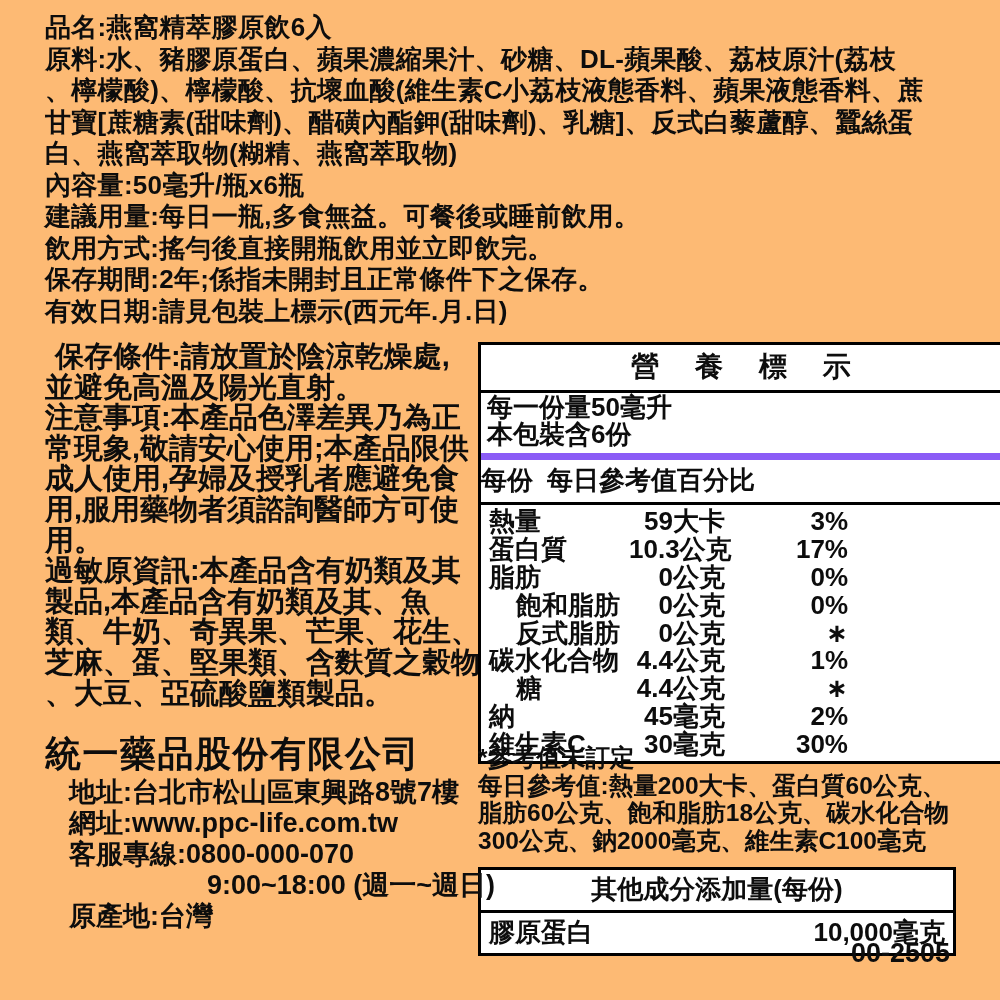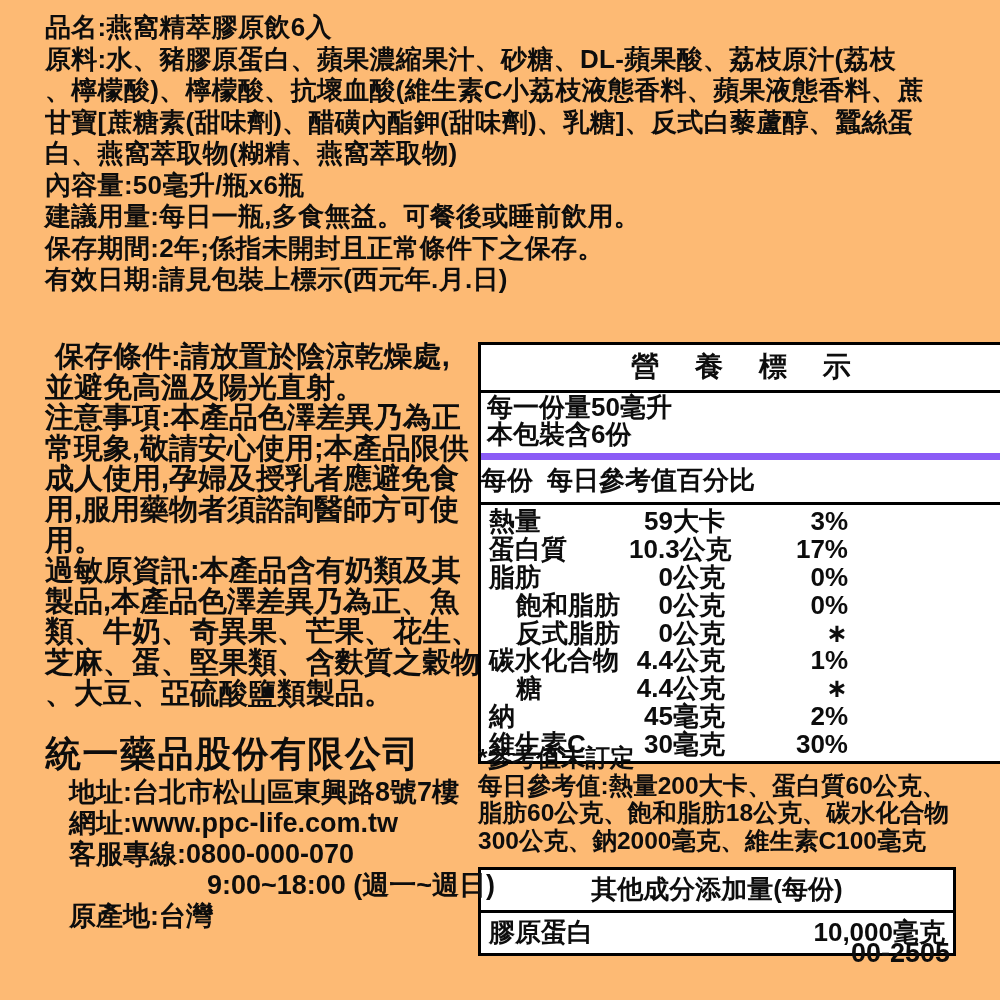--- a/index.html
+++ b/index.html
@@ -58,34 +58,35 @@
 <div class="page">
 
   <div class="top-block">
     <div class="line">品名:燕窩精萃膠原飲6入</div>
     <div class="line">原料:水、豬膠原蛋白、蘋果濃縮果汁、砂糖、DL-蘋果酸、荔枝原汁(荔枝</div>
     <div class="line">、檸檬酸)、檸檬酸、抗壞血酸(維生素C小荔枝液態香料、蘋果液態香料、蔗</div>
     <div class="line">甘寶[蔗糖素(甜味劑)、醋磺內酯鉀(甜味劑)、乳糖]、反式白藜蘆醇、蠶絲蛋</div>
     <div class="line">白、燕窩萃取物(糊精、燕窩萃取物)</div>
     <div class="line">內容量:50毫升/瓶x6瓶</div>
     <div class="line">建議用量:每日一瓶,多食無益。可餐後或睡前飲用。</div>
+    <div class="line">飲用方式:搖勻後直接開瓶飲用並立即飲完。</div>
     <div class="line">保存期間:2年;係指未開封且正常條件下之保存。</div>
     <div class="line">有效日期:請見包裝上標示(西元年.月.日)</div>
   </div>
 
   <div class="left-col">
     <div class="line ls-indent">保存條件:請放置於陰涼乾燥處,</div>
     <div class="line">並避免高溫及陽光直射。</div>
     <div class="line">注意事項:本產品色澤差異乃為正</div>
     <div class="line">常現象,敬請安心使用;本產品限供</div>
     <div class="line">成人使用,孕婦及授乳者應避免食</div>
     <div class="line">用,服用藥物者須諮詢醫師方可使</div>
     <div class="line">用。</div>
     <div class="line">過敏原資訊:本產品含有奶類及其</div>
-    <div class="line">製品,本產品色澤差異乃為正、魚</div>
+    <div class="line">製品,本產品含有奶類及其、魚</div>
     <div class="line">類、牛奶、奇異果、芒果、花生、</div>
     <div class="line">芝麻、蛋、堅果類、含麩質之穀物</div>
     <div class="line">、大豆、亞硫酸鹽類製品。</div>
   </div>
 
   <div class="ntable">
     <div class="nt-title">營 養 標 示</div>
     <div class="nt-serving">
       <div class="line">每一份量50毫升</div>
       <div class="line">本包裝含6份</div>

